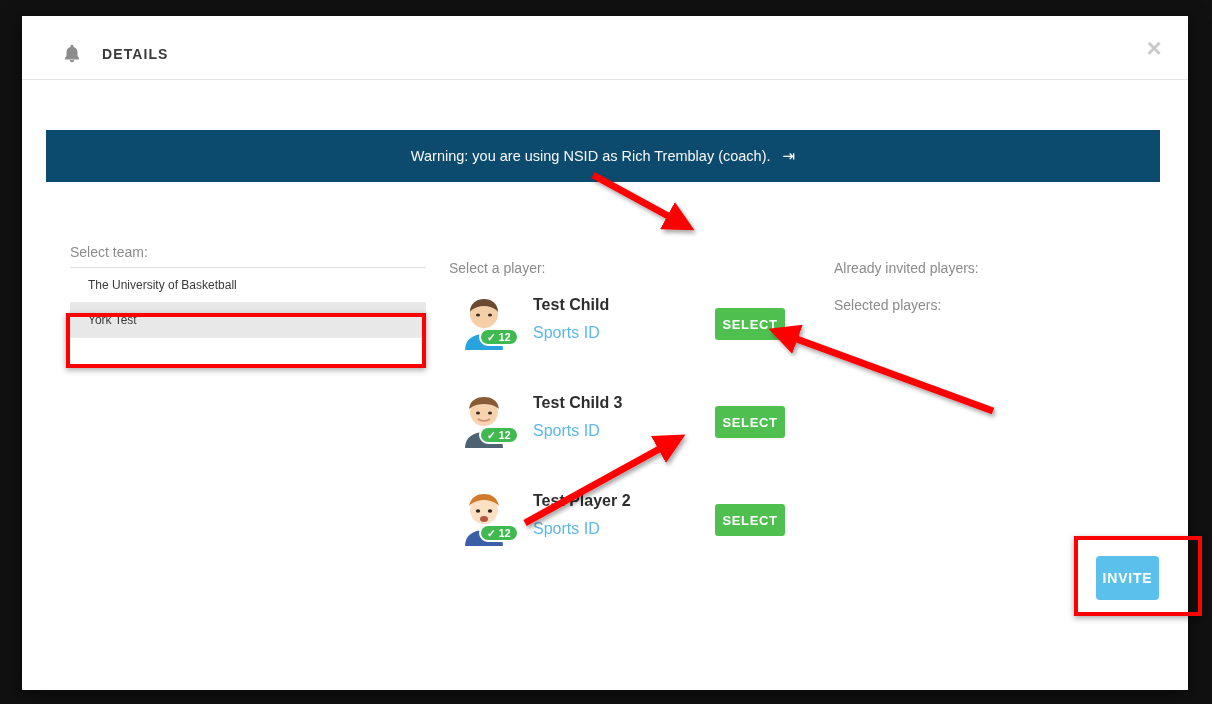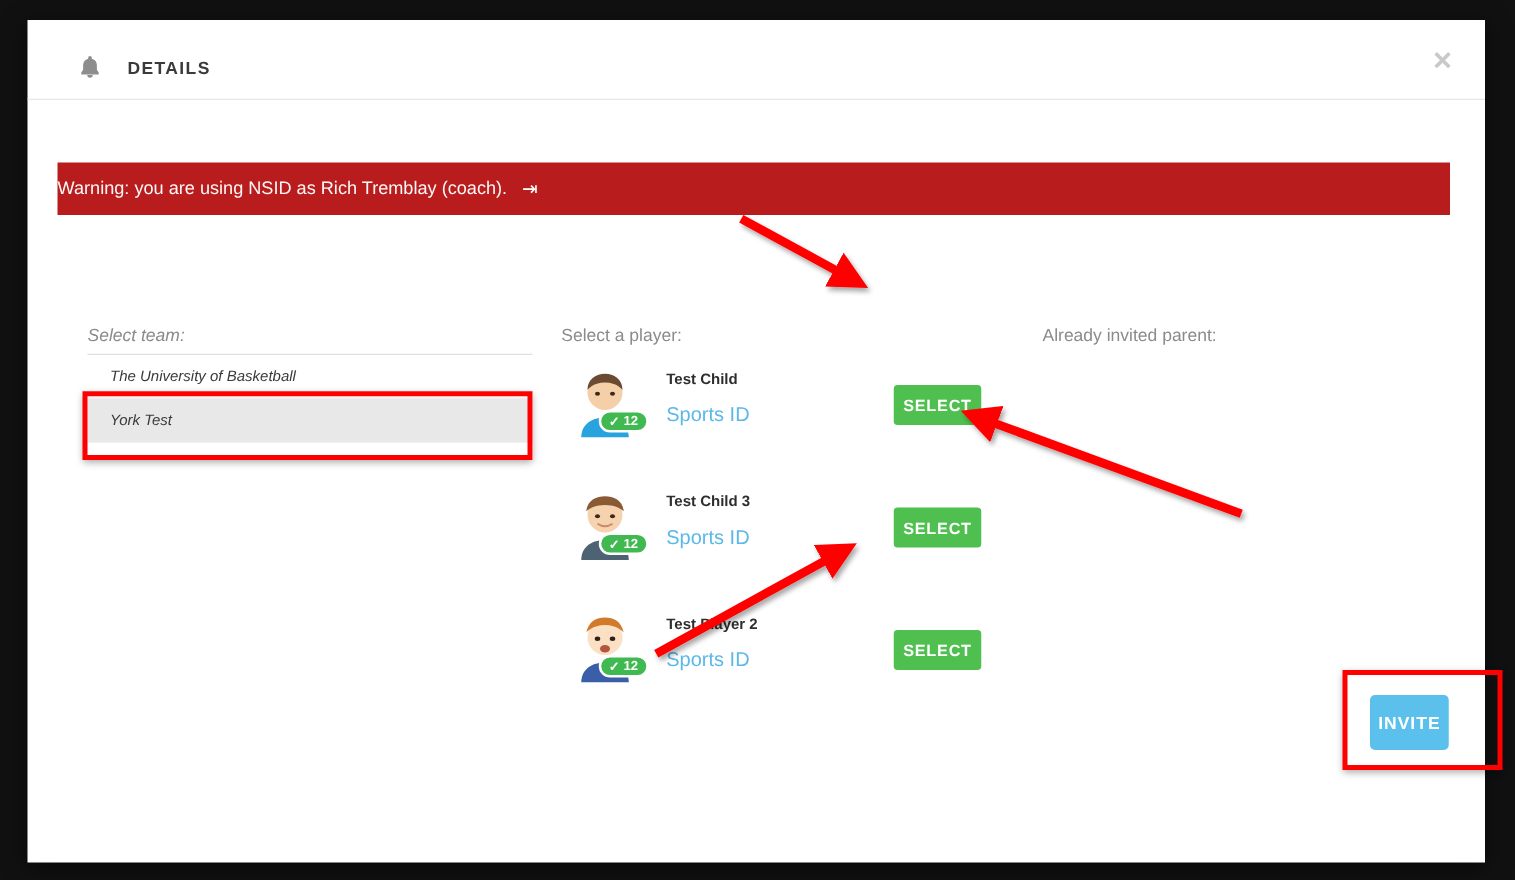--- a/index.html
+++ b/index.html
@@ -87,40 +87,40 @@
     color: #c9c9c9; font-size: 26px; line-height: 40px; font-weight: bold;
     font-family: "Liberation Sans", sans-serif;
     padding: 0;
   }
 
   .modal-body { position: relative; height: 610px; }
 
   
   .warning-banner {
     position: absolute; left: 24px; top: 50px;
-    width: 1114px; height: 42px;
-    background: #b91c1c;
+    width: 1114px; height: 52px;
+    background: #0c4a6e;
     color: #ffffff;
-    display: flex; align-items: center; 
+    display: flex; align-items: center; justify-content: center;
     font-size: 14.5px;
   }
   .warning-banner .wtext { opacity: .97; }
   .warning-banner .switch-link {
     color: #ffffff; text-decoration: underline; font-weight: bold;
     margin-left: 6px; cursor: pointer;
   }
   .warning-banner .exit-icon { margin-left: 12px; font-size: 15px; }
 
   
   .col-label {
     font-size: 14px; color: #8b8b8b; font-weight: normal;
   }
 
   
-  .team-col { position: absolute; left: 48px; top: 180px; width: 356px; font-style: italic; }
+  .team-col { position: absolute; left: 48px; top: 164px; width: 356px; }
   .team-col .col-head {
     padding-bottom: 7px; border-bottom: 1px solid #e0e0e0;
   }
   .team-item {
     padding: 10px 18px;
     font-size: 12px; color: #3a3a3a;
     border-bottom: 1px solid #ececec;
     cursor: pointer; background: #fff;
   }
   .team-item.active { background: #e8e8e8; }
@@ -150,21 +150,21 @@
     position: absolute; left: 30px; top: 42px;
     height: 18px; min-width: 34px;
     background: #3fb950; border-radius: 10px;
     color: #fff; font-size: 10.5px; font-weight: bold;
     display: flex; align-items: center; justify-content: center;
     gap: 3px; padding: 0 6px;
     border: 2px solid #ffffff;
   }
   .p-name {
     position: absolute; left: 84px; top: 10px;
-    font-size: 12px; font-weight: bold; color: #2e2e2e;
+    font-size: 16px; font-weight: bold; color: #2e2e2e;
   }
   .p-sub {
     position: absolute; left: 84px; top: 38px;
     font-size: 16px; color: #5bb8e8;
   }
   .select-btn {
     position: absolute; left: 266px; top: 22px;
     width: 70px; height: 32px;
     background: #4fc04f; border: 0; border-radius: 3px;
     color: #ffffff; font-size: 13px; font-weight: bold; letter-spacing: .6px;
@@ -289,21 +289,22 @@
           <span>✓</span>
             <span>12</span>
         </div>
         <div class="p-name">Test Player 2</div>
         <div class="p-sub">Sports ID</div>
         <button class="select-btn">SELECT</button>
       </div>
     </div>
 
     <div class="invited-col">
-      <div class="col-label">Already invited parent:</div>
+      <div class="col-label">Already invited players:</div>
+      <div class="col-label row2">Selected players:</div>
     </div>
 
     <button class="invite-btn">INVITE</button>
 
     <div class="hl-box" id="hl-team"></div>
     <div class="hl-box" id="hl-invite"></div>
 
   </div>
 </div>
 

